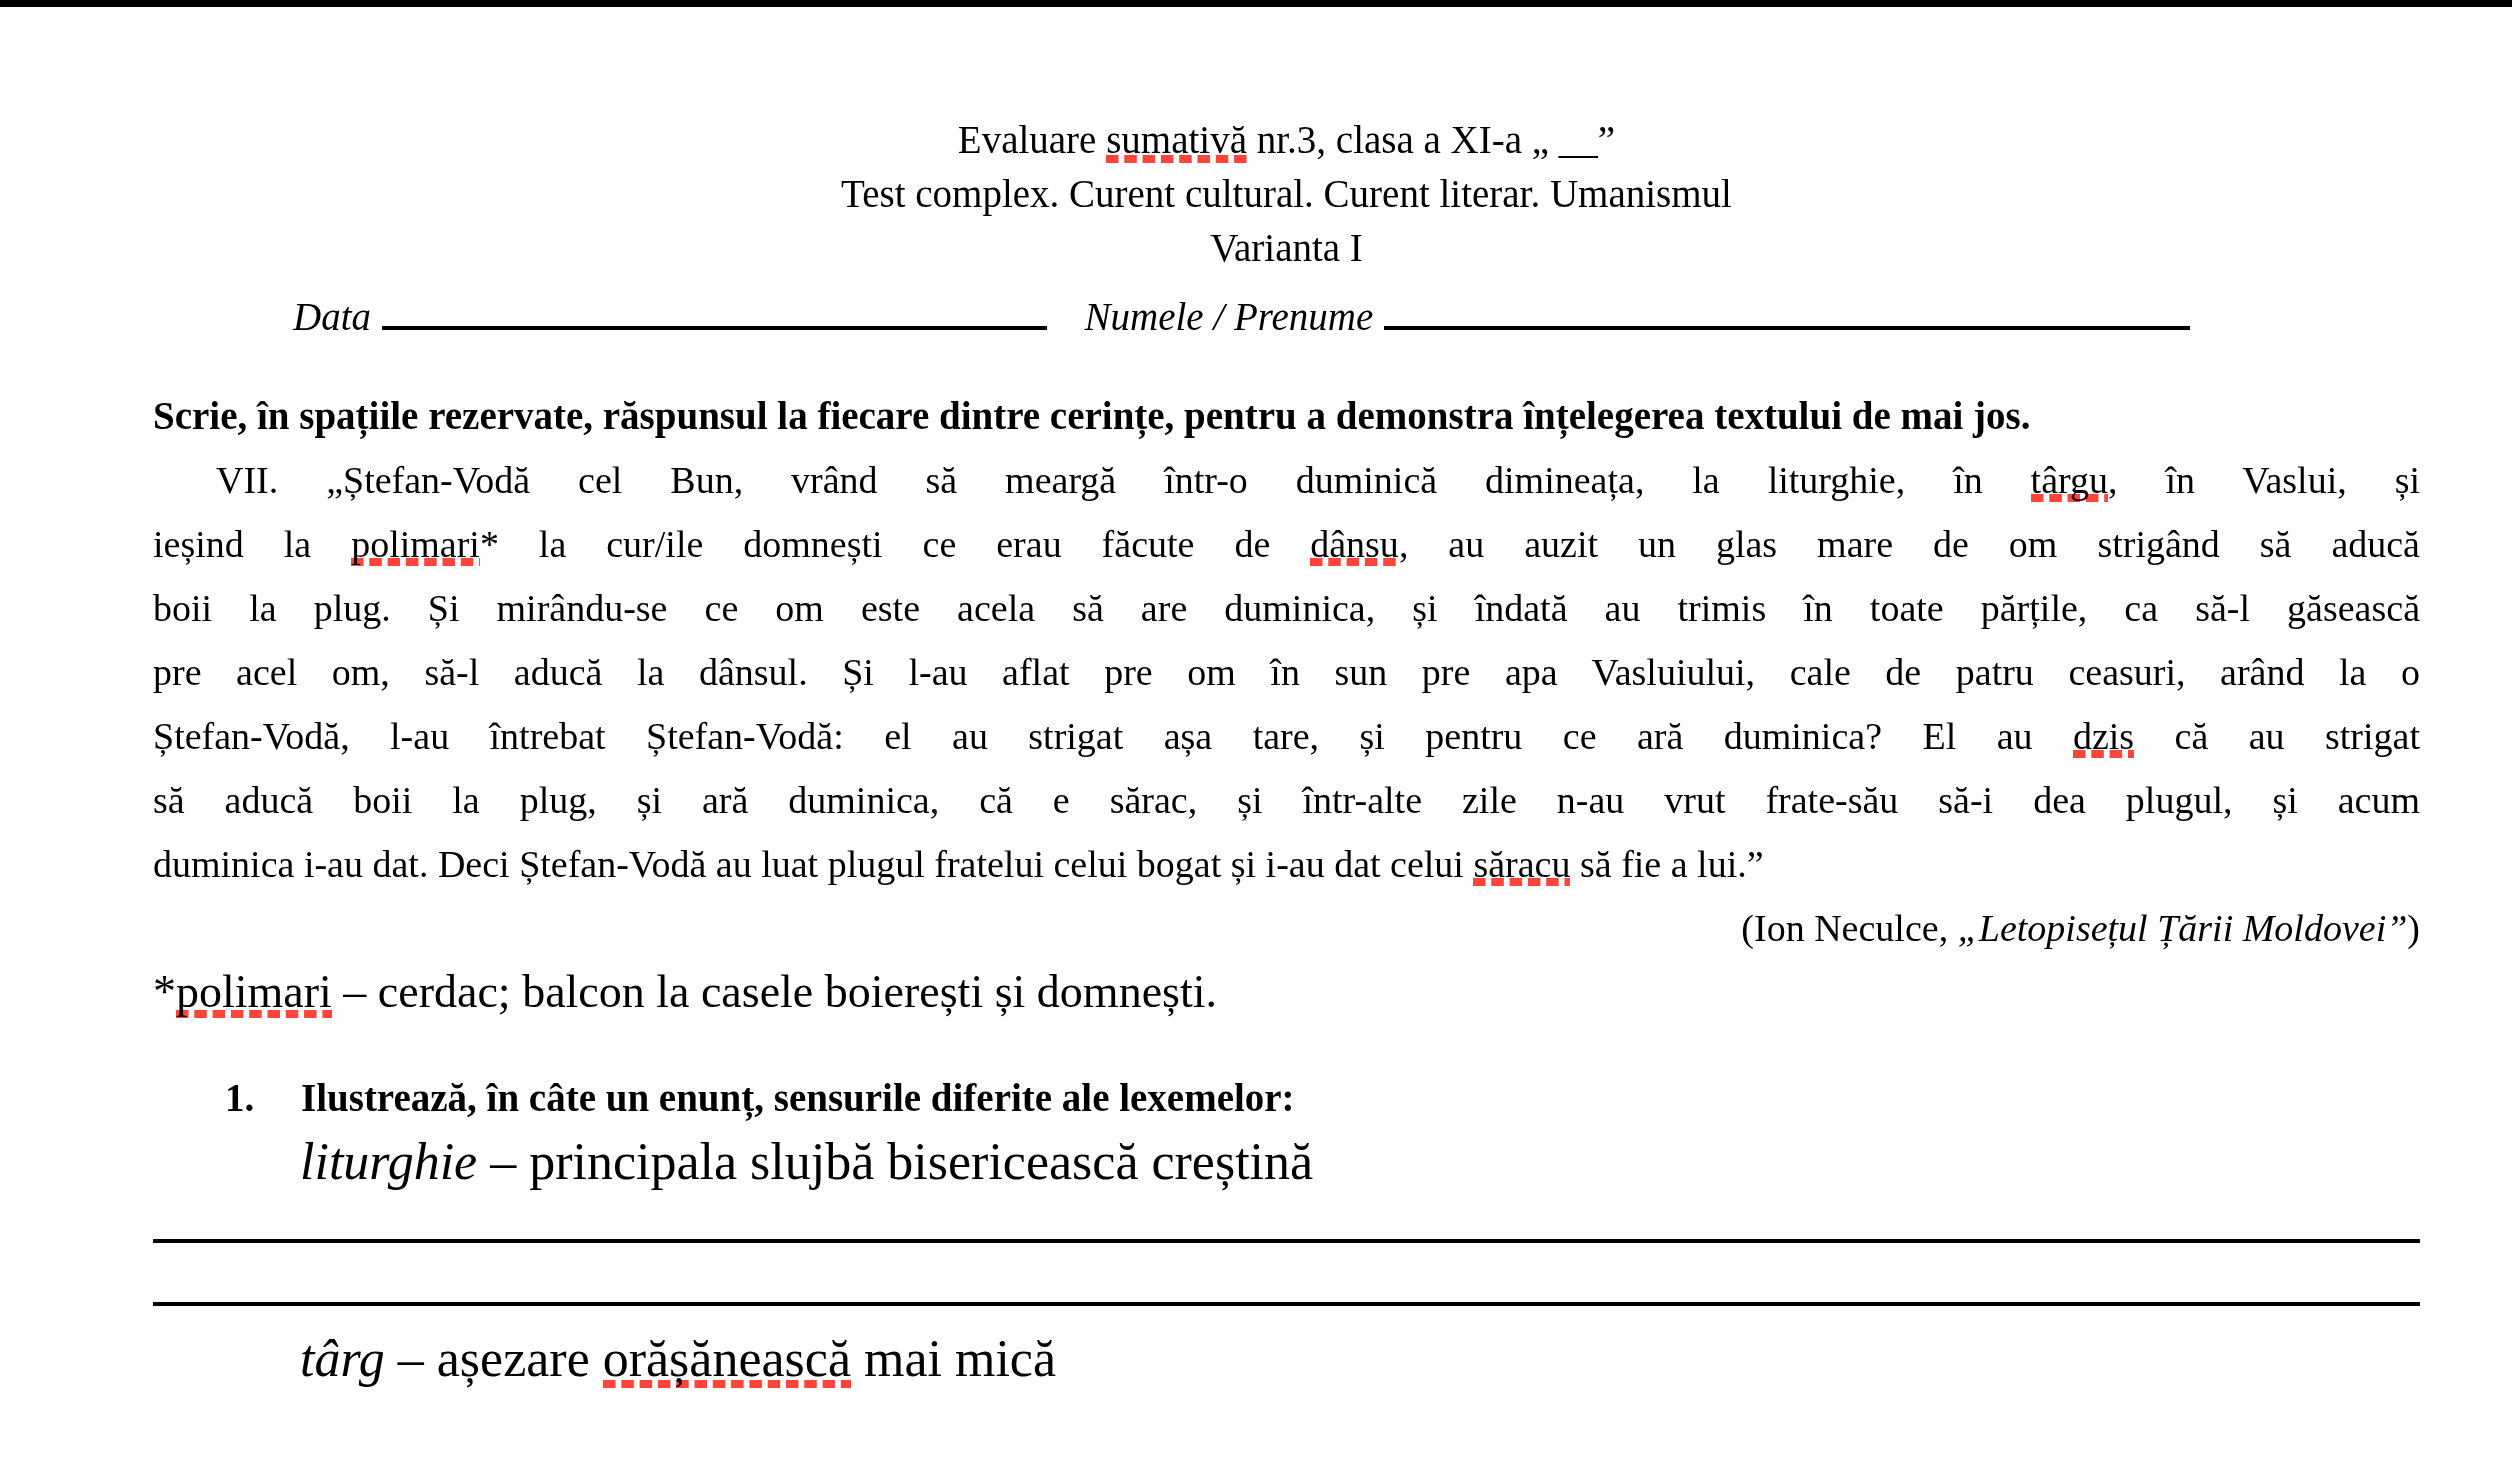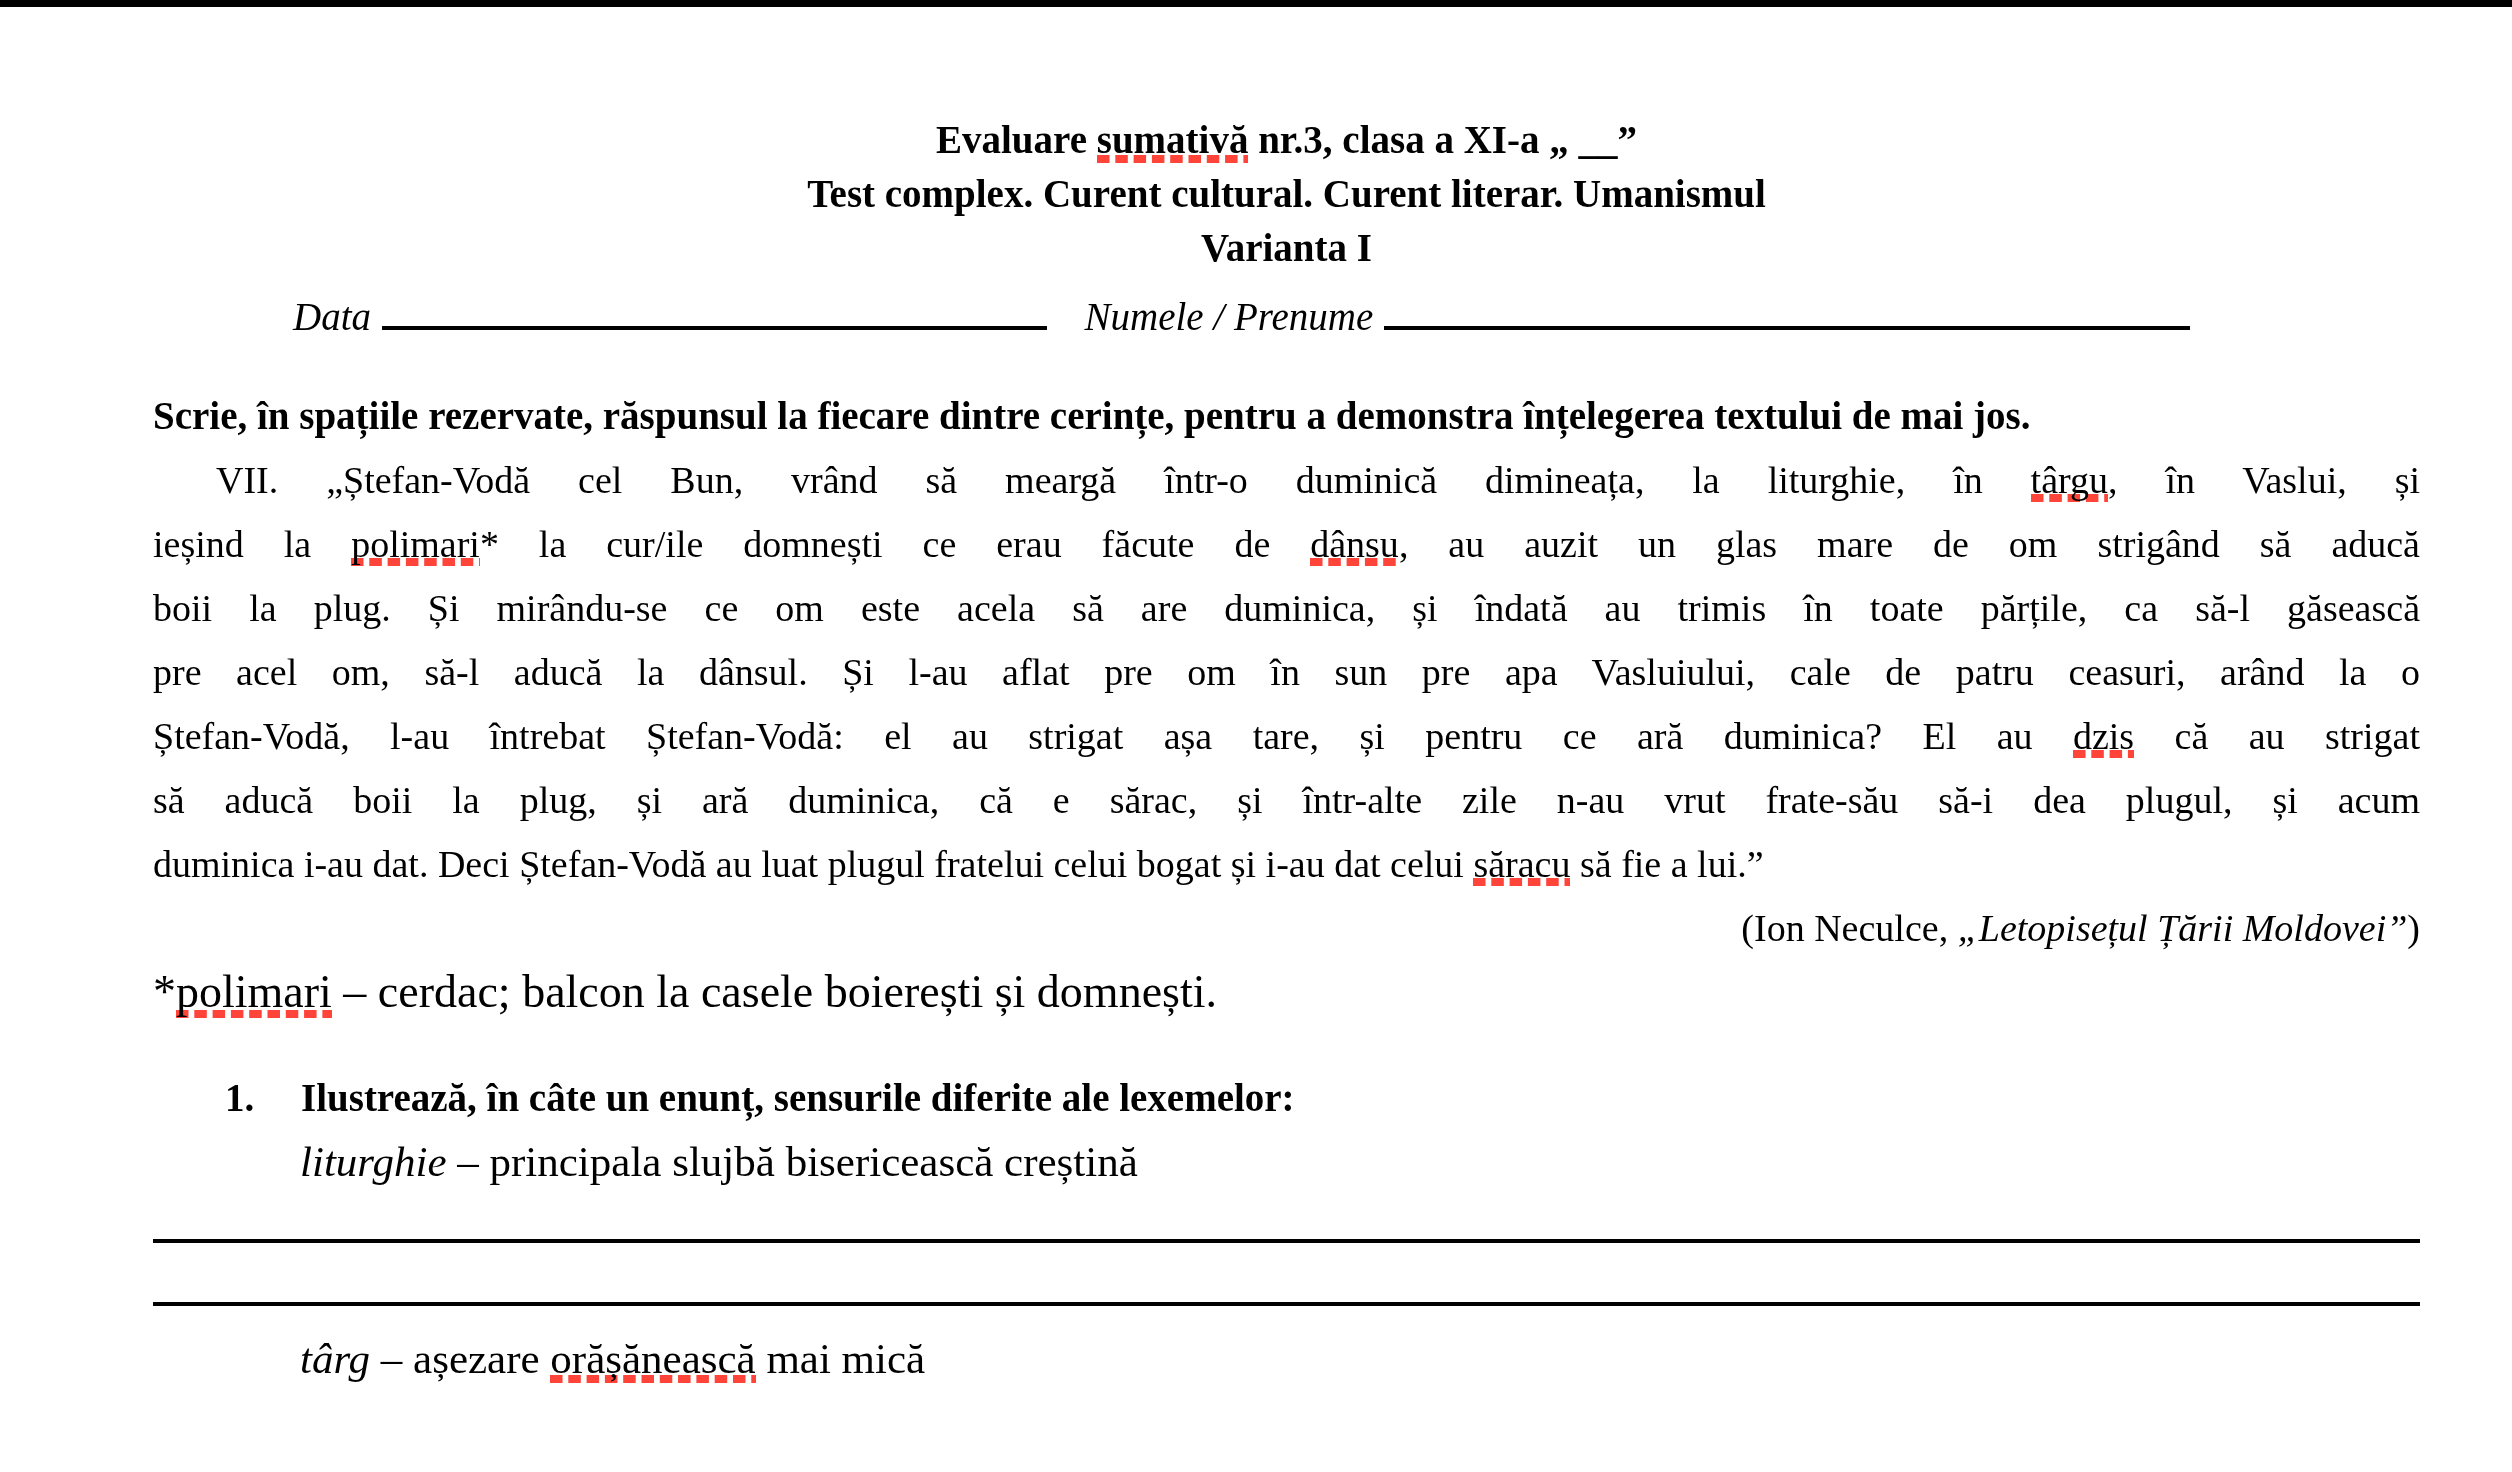--- a/index.html
+++ b/index.html
@@ -11,21 +11,21 @@
     font-family: "Liberation Serif", "DejaVu Serif", serif;
   }
   .top-bar { width: 100%; height: 7px; background: #000; }
   .doc {
     padding: 0 92px 0 153px;
     width: 100%;
   }
   
   .title-block { margin-top: 106px; text-align: center; }
   .title-line {
-    font-weight: bold;
+    font-weight: normal;
     font-size: 39px;
     line-height: 54px;
     white-space: nowrap;
   }
   .meta-row {
     margin-top: 15.7px;
     display: flex;
     align-items: baseline;
     font-style: italic;
     font-size: 39px;
@@ -74,21 +74,21 @@
     margin-top: 42px;
     display: flex;
     padding-left: 72px;
     font-weight: bold;
     font-size: 39px;
     line-height: 64px;
   }
   .q-num { display: inline-block; width: 76px; flex: 0 0 76px; }
   .lex-line {
     padding-left: 147px;
-    font-size: 43px;
+    font-size: 52px;
     line-height: 64px;
   }
   .answer-rule {
     height: 0;
     border-bottom: 4.4px solid #000;
     width: 100%;
   }
   .rule-1 { margin-top: 45px; }
   .rule-2 { margin-top: 59px; }
   .lex-2 { margin-top: 21px; }

